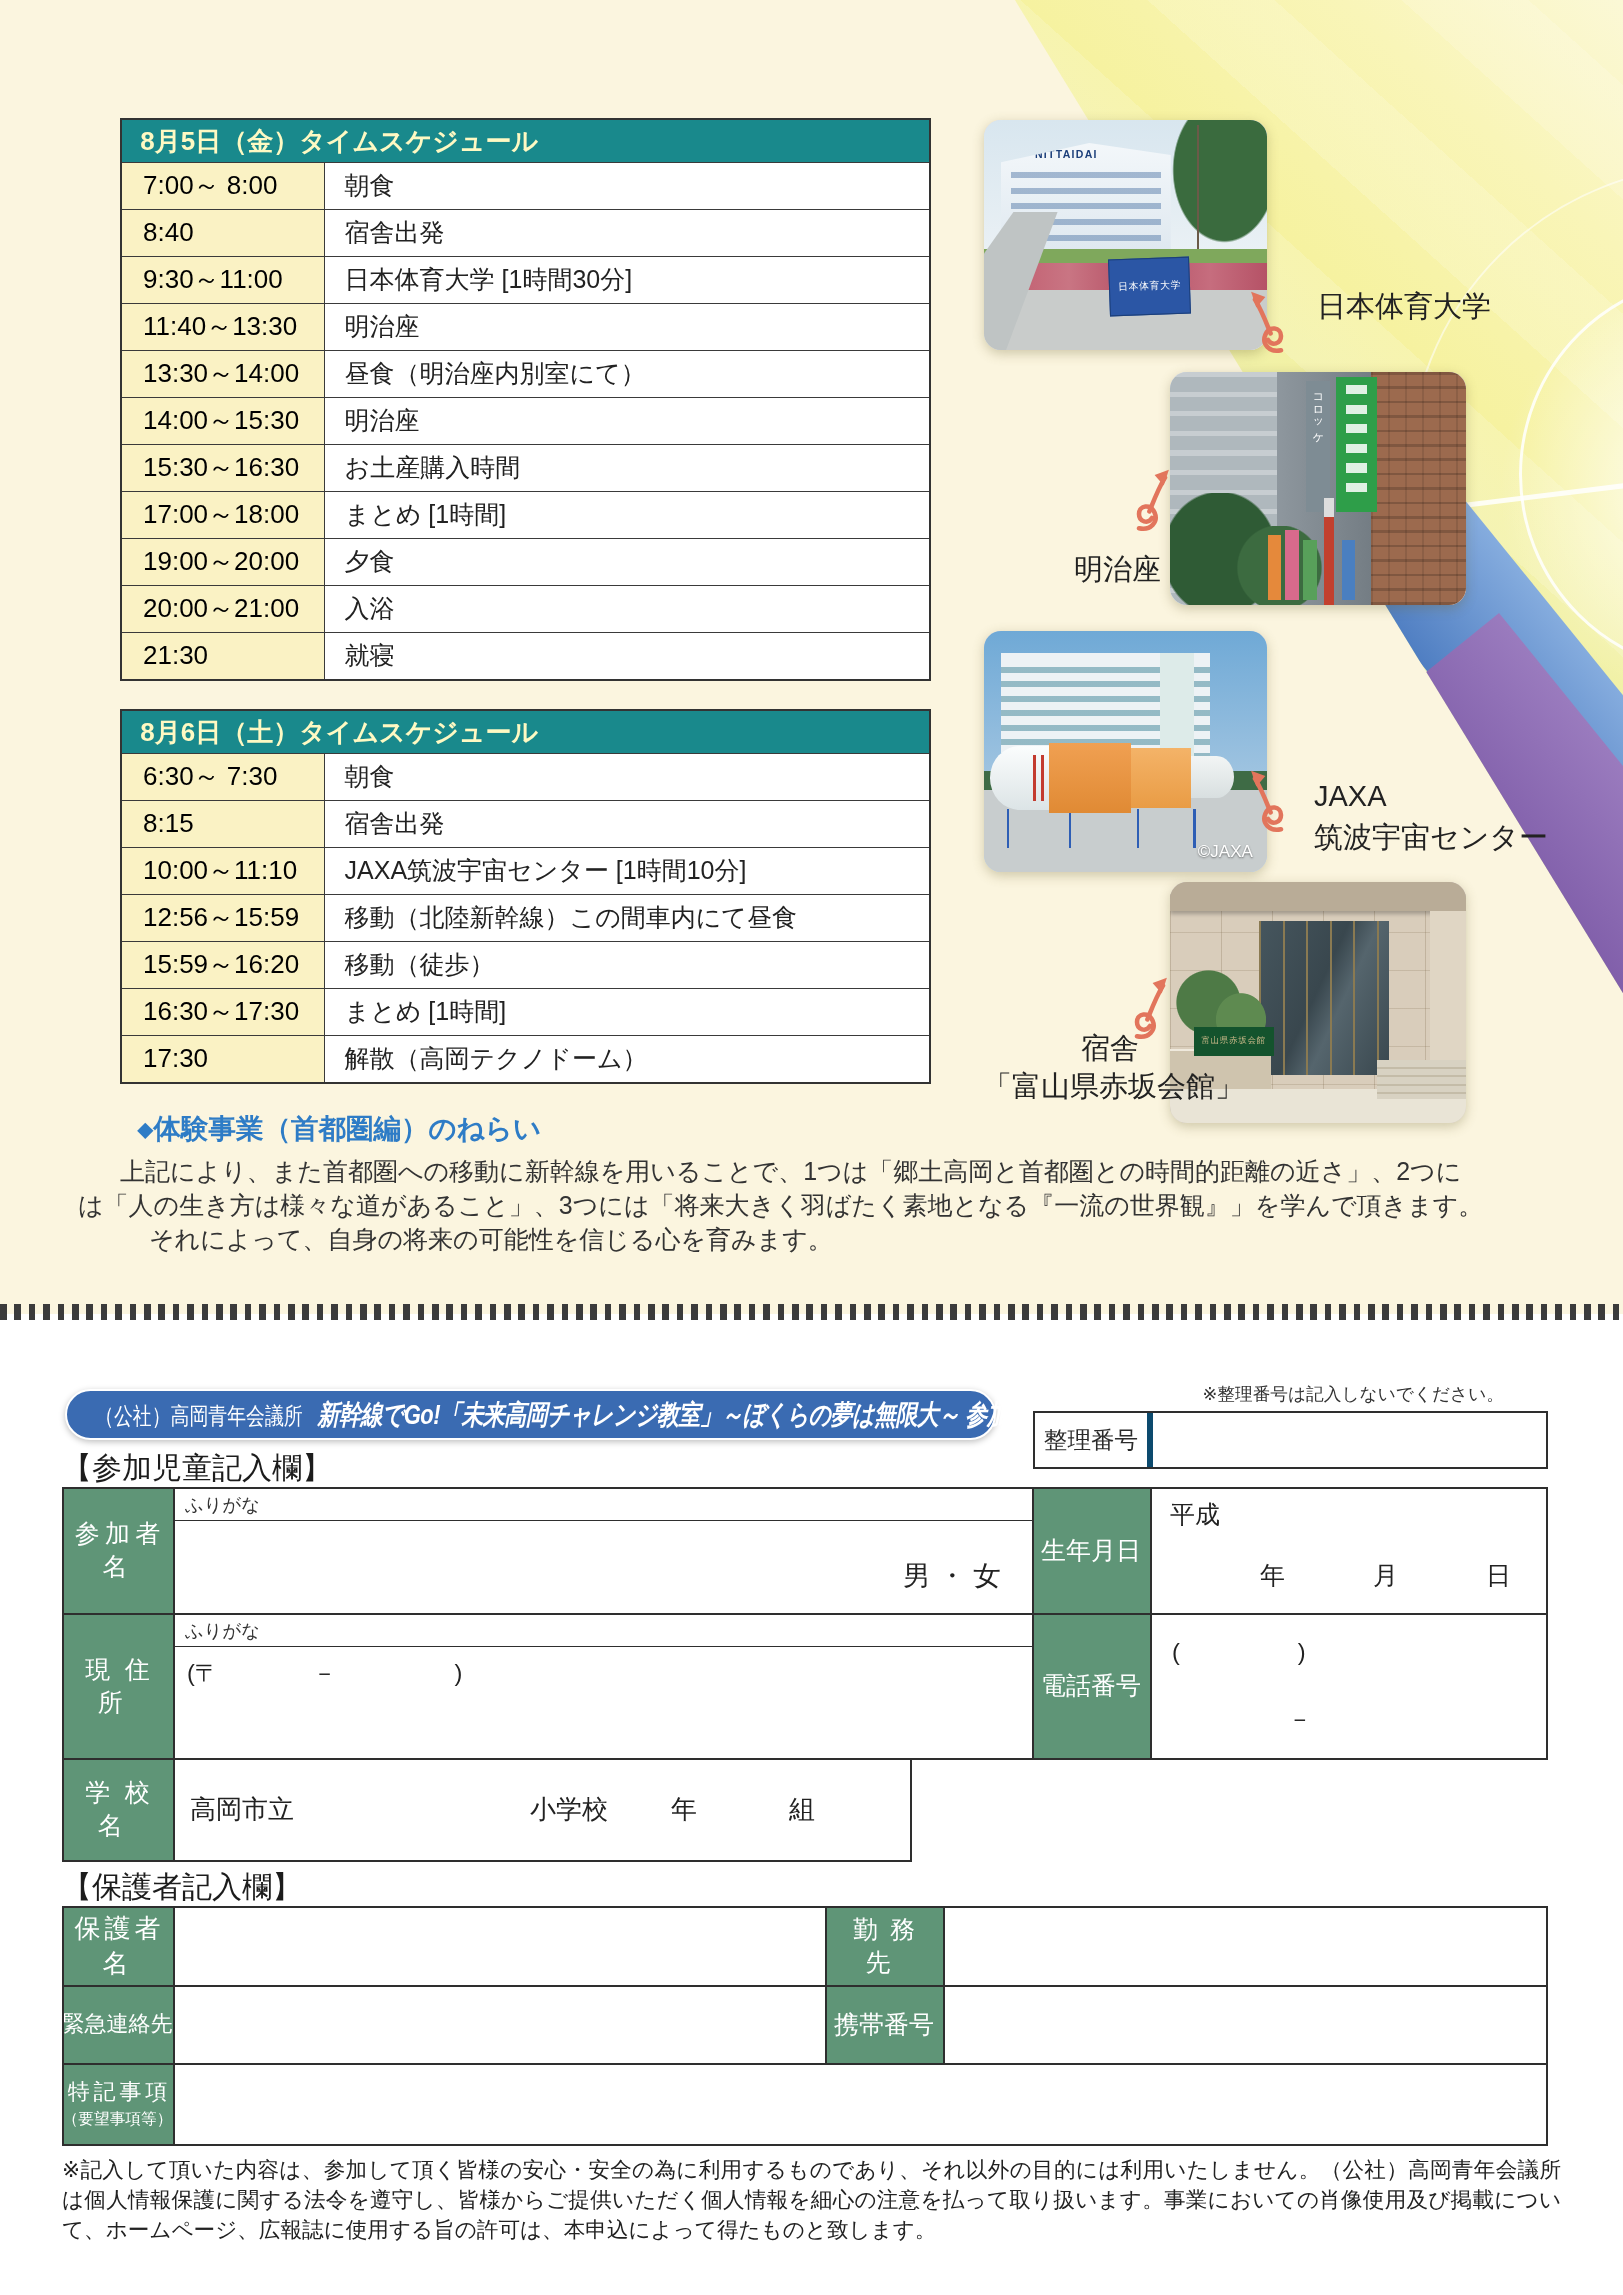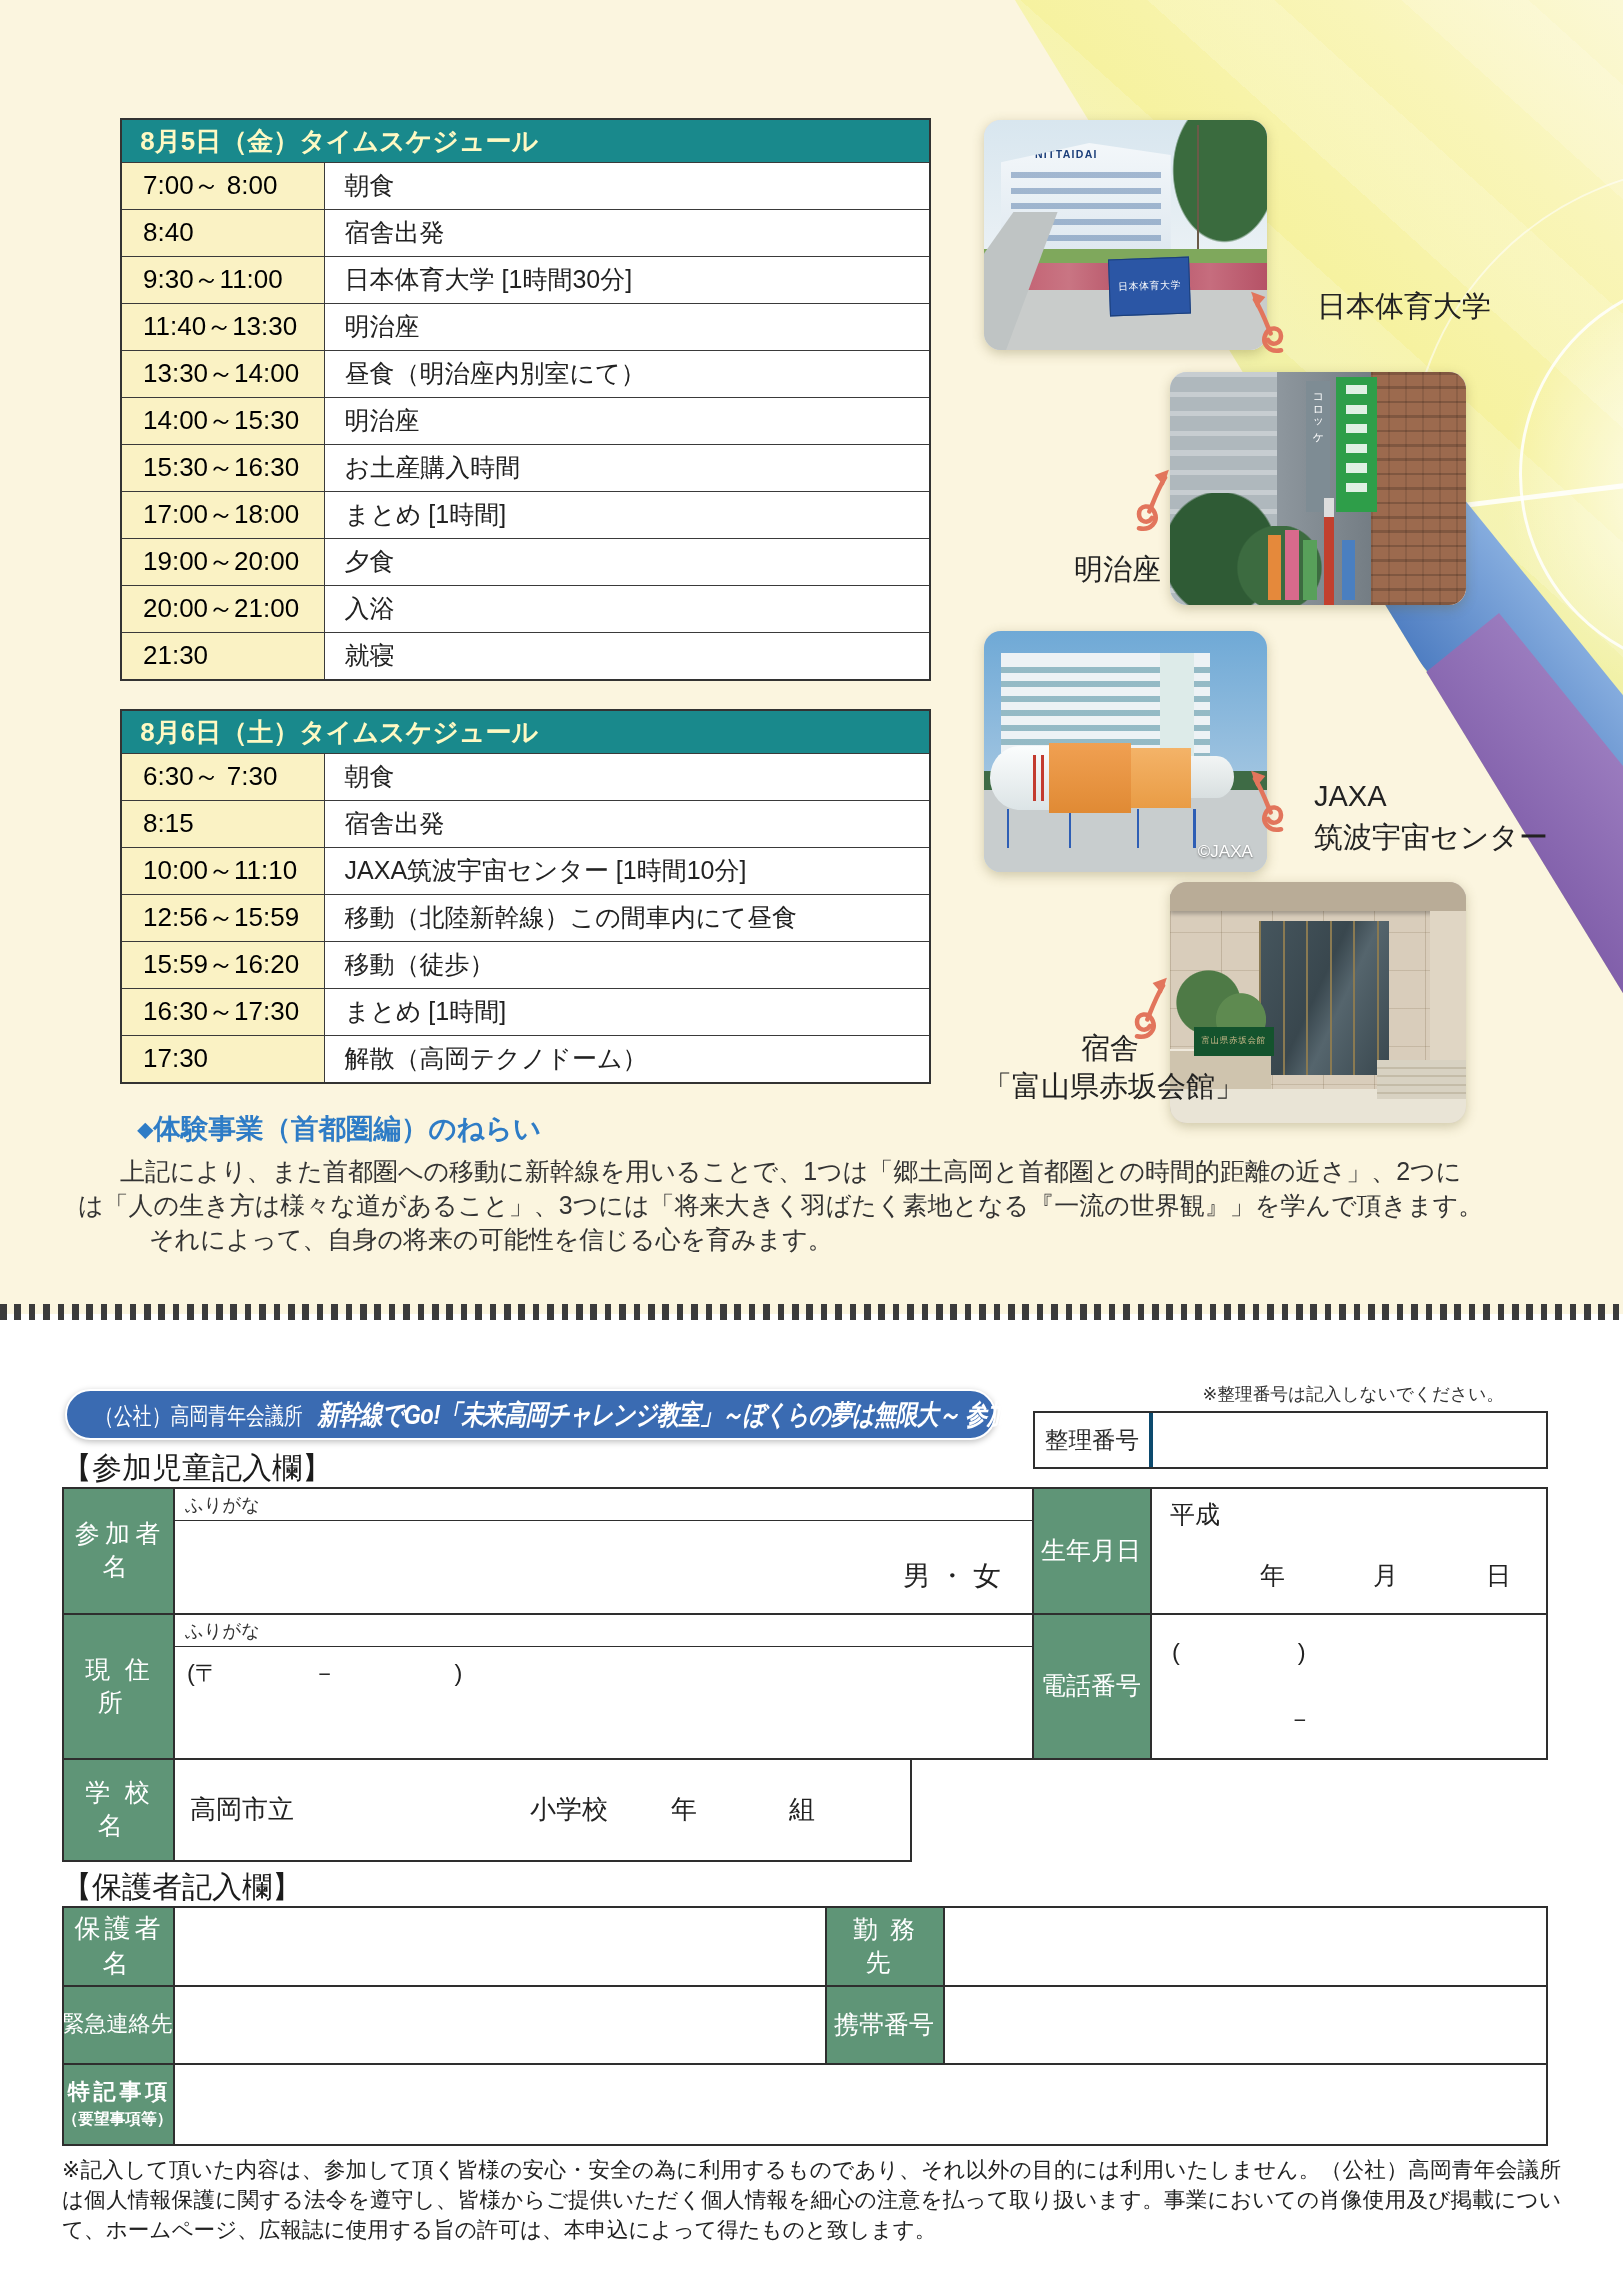--- a/index.html
+++ b/index.html
@@ -300,21 +300,21 @@
   <div class="abs pill">
     <span class="pill-inner">
       <span class="pill-org">（公社）高岡青年会議所</span>
       <span class="pill-title">新幹線でGo!「未来高岡チャレンジ教室」～ぼくらの夢は無限大～ 参加申込書</span>
     </span>
   </div>
 
   <div class="abs small-note" style="left:984px;top:1382px;width:520px;text-align:right;">※整理番号は記入しないでください。</div>
 
   <div class="abs" style="left:1033px;top:1411px;width:515px;height:58px;border:2px solid #2e2e2e;background:#fff;box-sizing:border-box;">
-    <div class="abs" style="left:0;top:0;width:118px;height:100%;border-right:4px solid #0c4a6e;display:flex;align-items:center;justify-content:center;font-size:23.6px;box-sizing:border-box;">整理番号</div>
+    <div class="abs" style="left:0;top:0;width:118px;height:100%;border-right:6px solid #0c4a6e;display:flex;align-items:center;justify-content:center;font-size:23.6px;box-sizing:border-box;">整理番号</div>
     <div class="abs" style="left:120px;top:0;right:0;height:100%;"></div>
   </div>
 
   <div class="abs sect" style="left:62px;top:1448px;">【参加児童記入欄】</div>
 
   <div class="abs glabel" style="left:62px;top:1487px;width:111px;height:126px;font-size:25px;letter-spacing:5.2px;text-indent:5.2px;">参加者名</div>
   <div class="abs glabel" style="left:62px;top:1613px;width:111px;height:145px;font-size:25px;letter-spacing:14.4px;text-indent:14.4px;">現住所</div>
   <div class="abs glabel" style="left:62px;top:1758px;width:111px;height:102px;font-size:25px;letter-spacing:14.4px;text-indent:14.4px;">学校名</div>
   <div class="abs glabel" style="left:1032px;top:1487px;width:118px;height:126px;font-size:25px;">生年月日</div>
   <div class="abs glabel" style="left:1032px;top:1613px;width:118px;height:145px;font-size:25px;">電話番号</div>
@@ -345,21 +345,21 @@
   <div class="abs vline" style="left:173px;top:1487px;width:2px;height:375px;"></div>
   <div class="abs vline" style="left:1032px;top:1487px;width:2px;height:273px;"></div>
   <div class="abs vline" style="left:1150px;top:1487px;width:2px;height:273px;"></div>
   <div class="abs vline" style="left:1546px;top:1487px;width:2px;height:273px;"></div>
   <div class="abs vline" style="left:910px;top:1758px;width:2px;height:104px;"></div>
 
   <div class="abs sect" style="left:62px;top:1867px;">【保護者記入欄】</div>
 
   <div class="abs glabel" style="left:62px;top:1906px;width:111px;height:79px;font-size:26px;letter-spacing:3.9px;text-indent:3.9px;">保護者名</div>
   <div class="abs glabel" style="left:62px;top:1985px;width:111px;height:78px;font-size:22px;">緊急連絡先</div>
-  <div class="abs glabel" style="left:62px;top:2063px;width:111px;height:81px;font-size:22px;flex-direction:column;font-weight:bold;">
+  <div class="abs glabel" style="left:62px;top:2063px;width:111px;height:81px;font-size:22px;flex-direction:column;">
     <span style="letter-spacing:3.9px;text-indent:3.9px;">特記事項</span>
     <span style="font-size:15.7px;margin-top:2.6px;">（要望事項等）</span>
   </div>
   <div class="abs glabel" style="left:825px;top:1906px;width:118px;height:79px;font-size:25px;letter-spacing:11.8px;text-indent:11.8px;">勤務先</div>
   <div class="abs glabel" style="left:825px;top:1985px;width:118px;height:78px;font-size:25px;">携帯番号</div>
 
   <div class="abs hline" style="left:62px;top:1906px;width:1486px;height:2px;"></div>
   <div class="abs hline" style="left:62px;top:1985px;width:1486px;height:2px;"></div>
   <div class="abs hline" style="left:62px;top:2063px;width:1486px;height:2px;"></div>
   <div class="abs hline" style="left:62px;top:2144px;width:1486px;height:2px;"></div>

